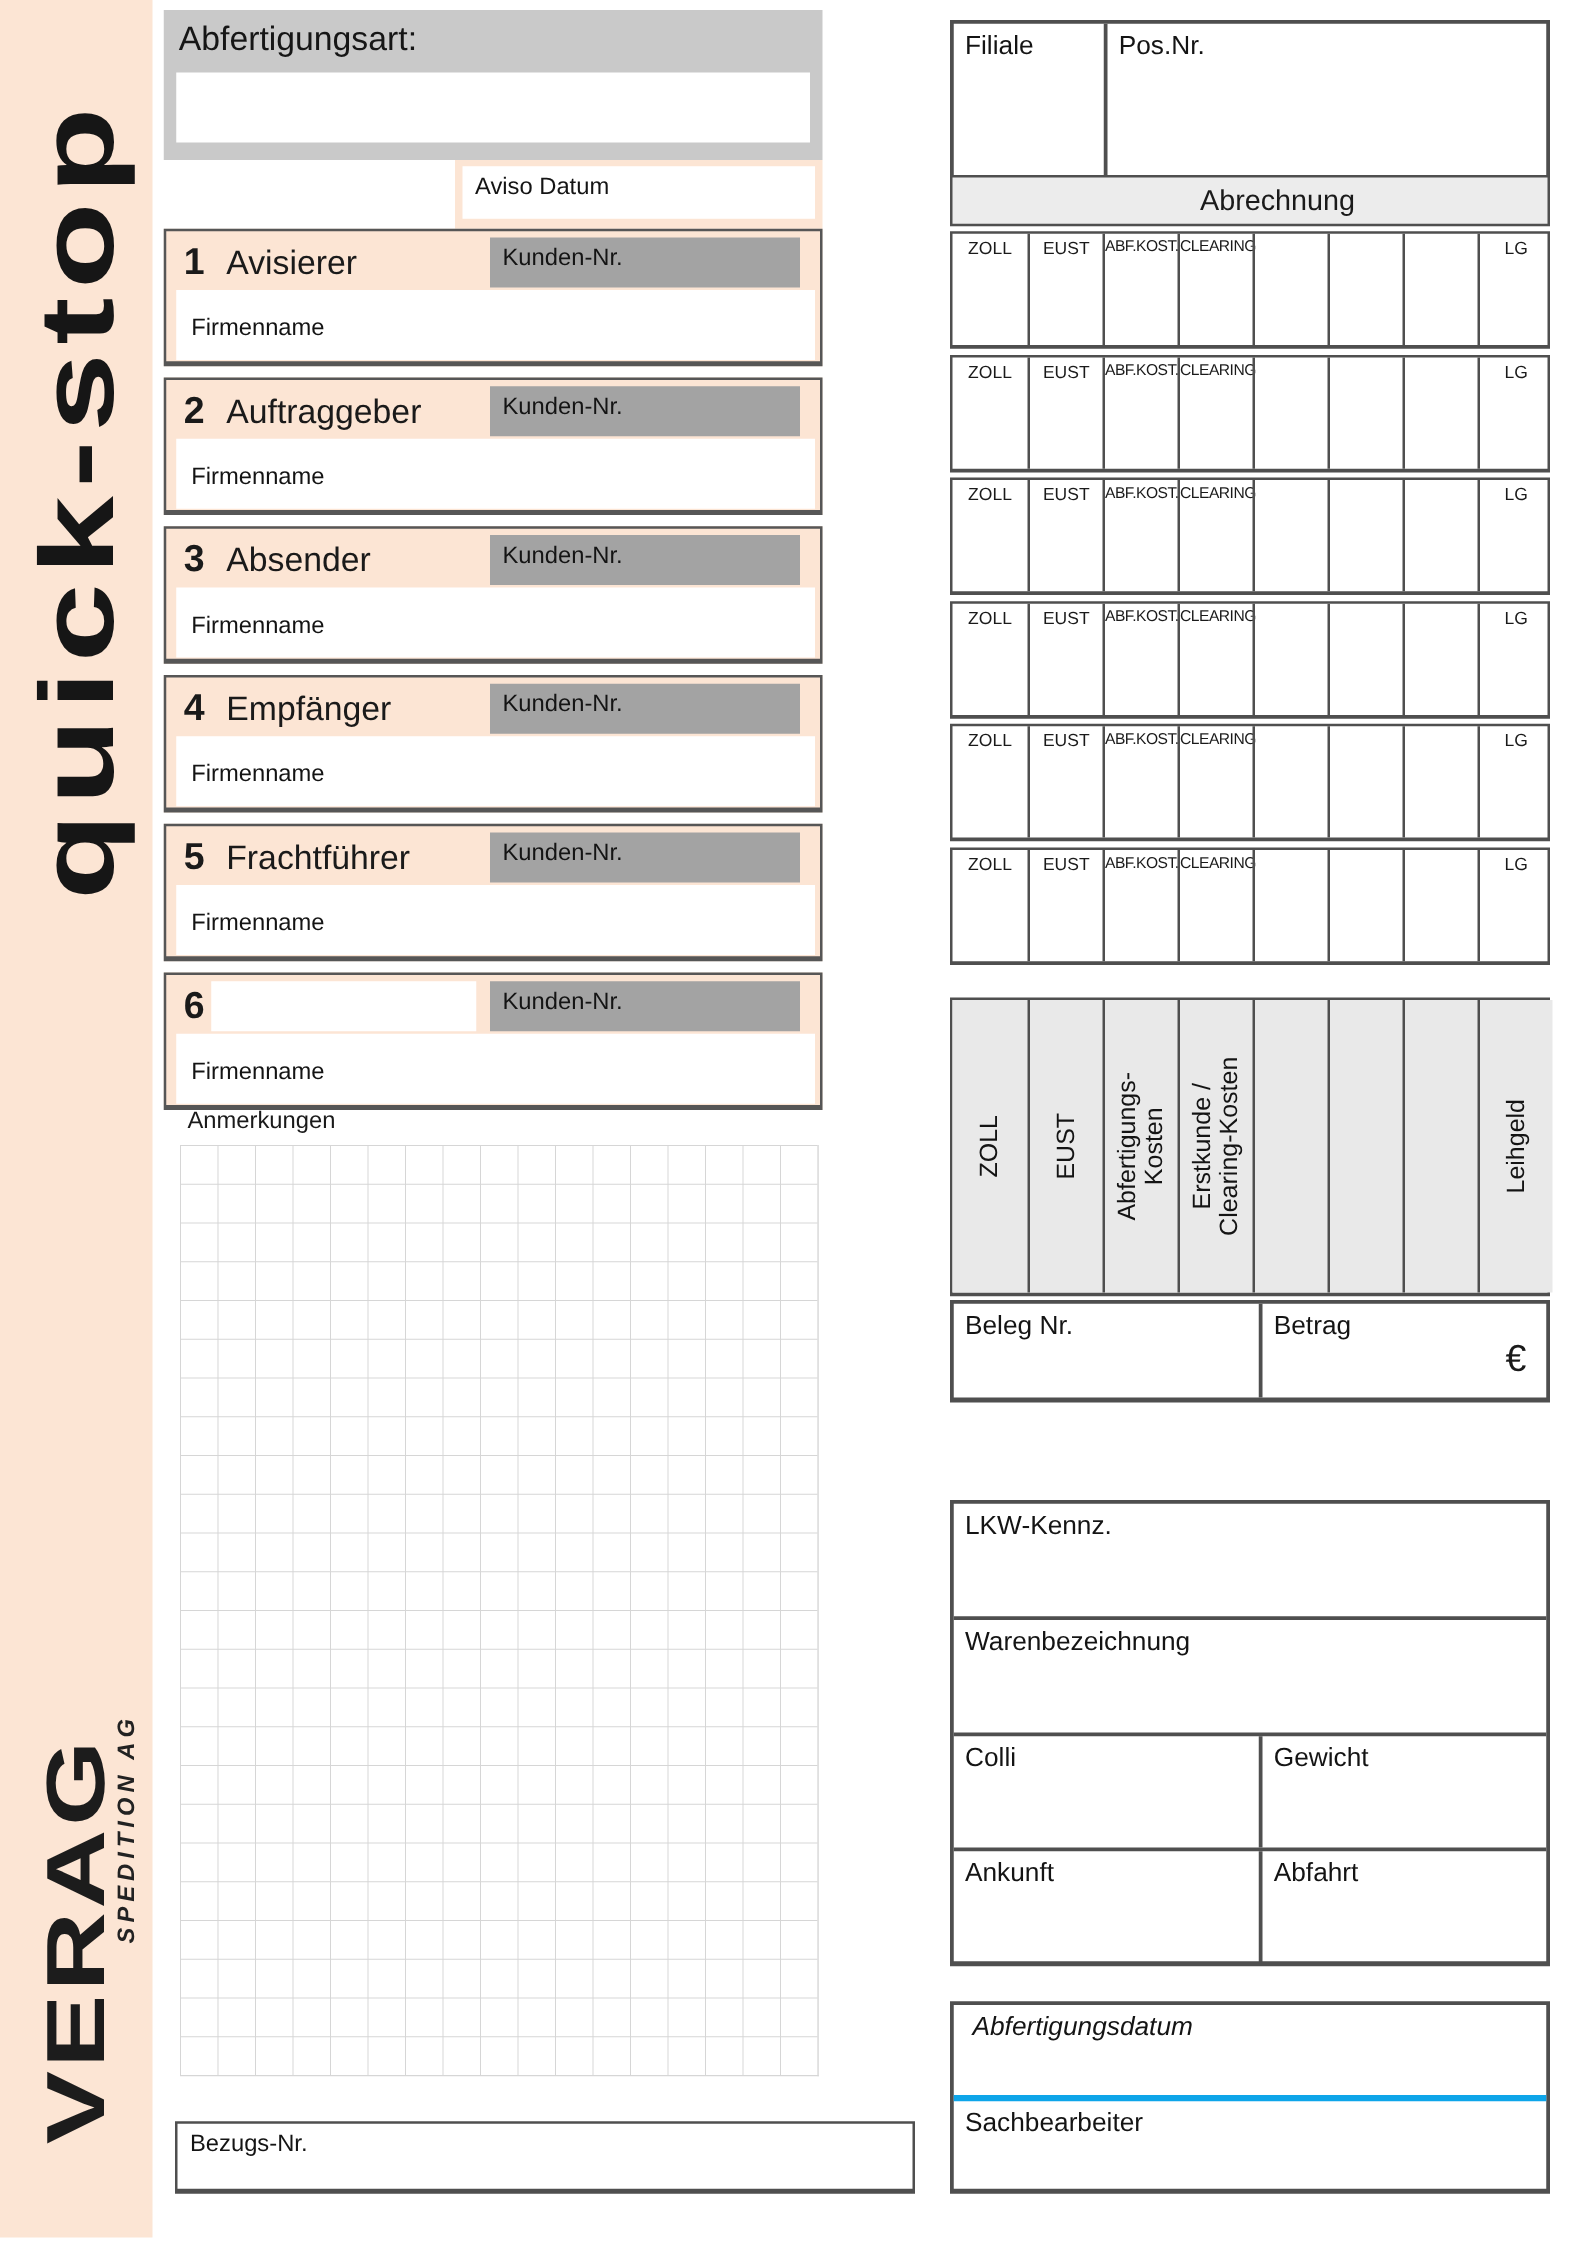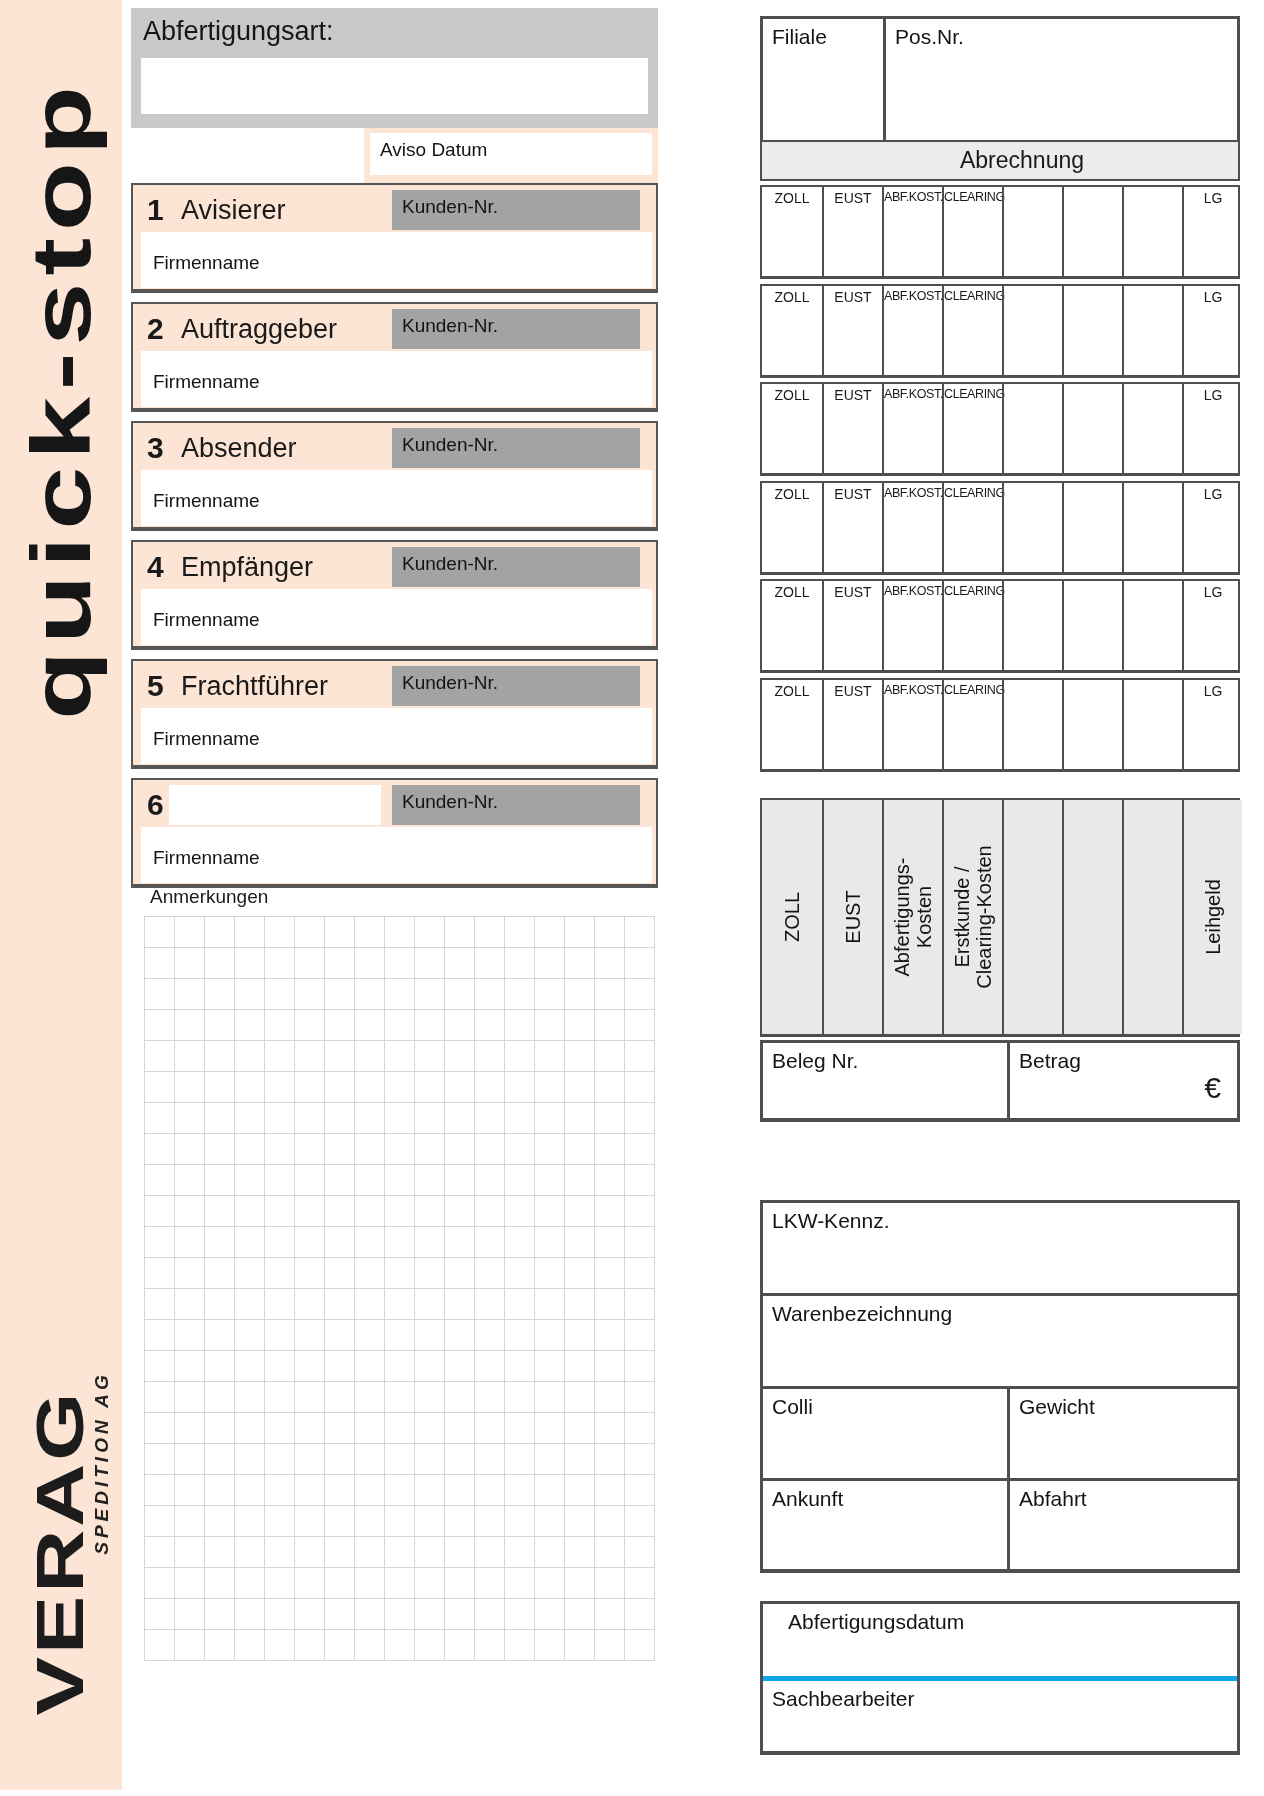--- a/index.html
+++ b/index.html
@@ -393,22 +393,25 @@
       <div class="half" style="left:0;width:244px;">
         <span class="biglabel">Ankunft</span>
       </div>
       <div class="half right" style="left:244px;right:0;">
         <span class="biglabel">Abfahrt</span>
       </div>
     </div>
   </div>
 
   <div id="proc-box" class="panel">
-    <div style="position:absolute;left:16px;top:0;width:100%;height:68px;">
+    <div style="position:absolute;left:6px;top:0;width:100%;height:68px;font-style:italic;">
       <span class="biglabel">Abfertigungsdatum</span>
     </div>
     <div id="proc-row2">
       <span class="biglabel">Sachbearbeiter</span>
     </div>
   </div>
 
+  <div id="bezugs-box" class="panel">
+    <span class="flabel">Bezugs-Nr.</span>
+  </div>
 
 </div>
 
 </body></html>

